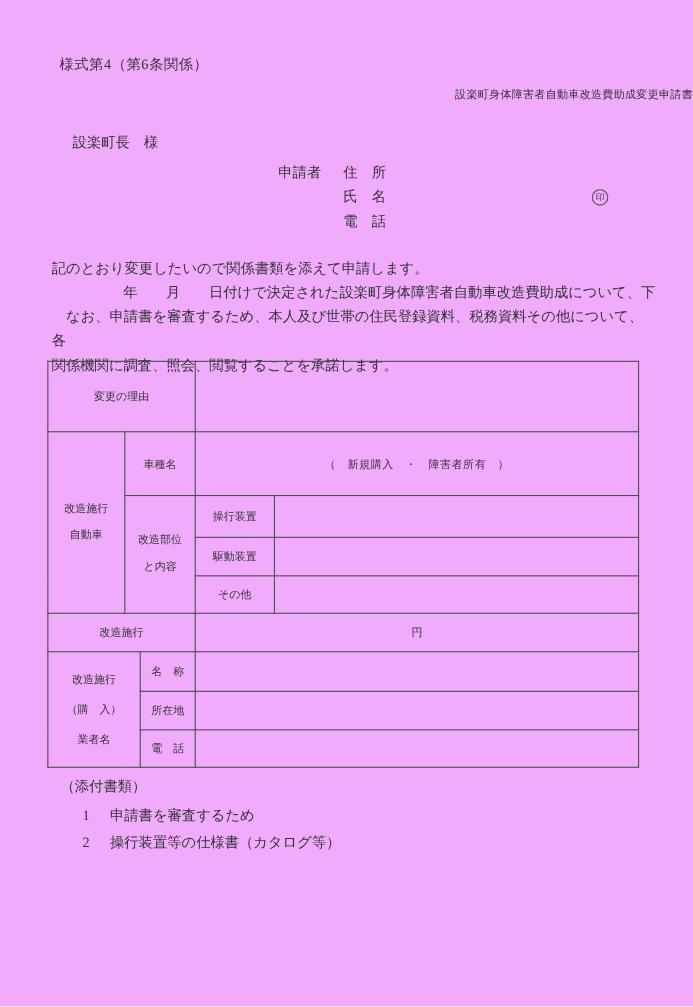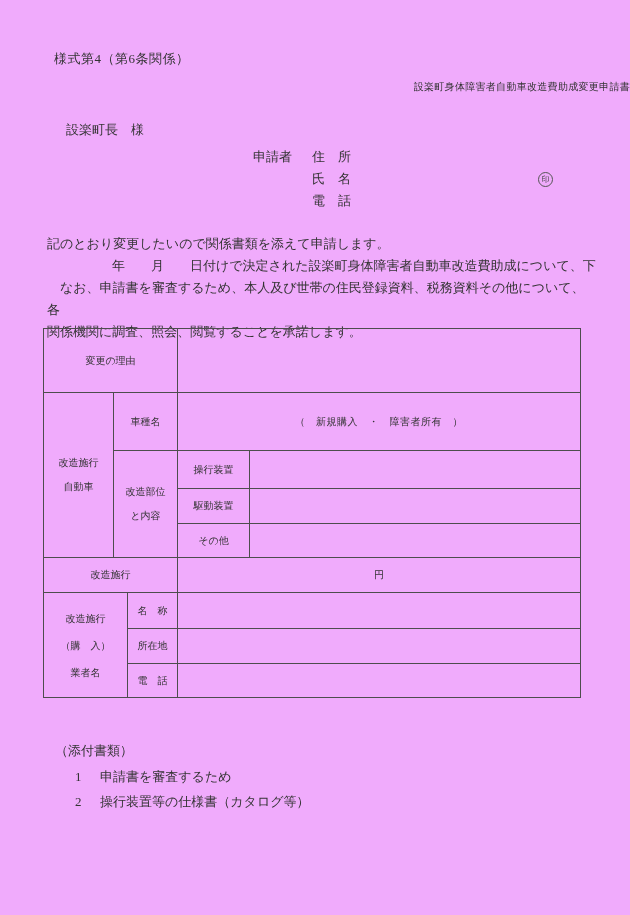--- a/index.html
+++ b/index.html
@@ -105,21 +105,20 @@
     letter-spacing: 0.5px;
   }
   .attachments {
     position: absolute;
     left: 55px;
     top: 702px;
   }
   .att-heading {
     height: 26px;
     line-height: 26px;
-    margin-top: 36px;
   }
   .att-row {
     position: relative;
     height: 25px;
     line-height: 25px;
   }
   .att-no { position: absolute; left: 20px; }
   .att-text { position: absolute; left: 45px; white-space: pre; }
 </style>
 </head>

